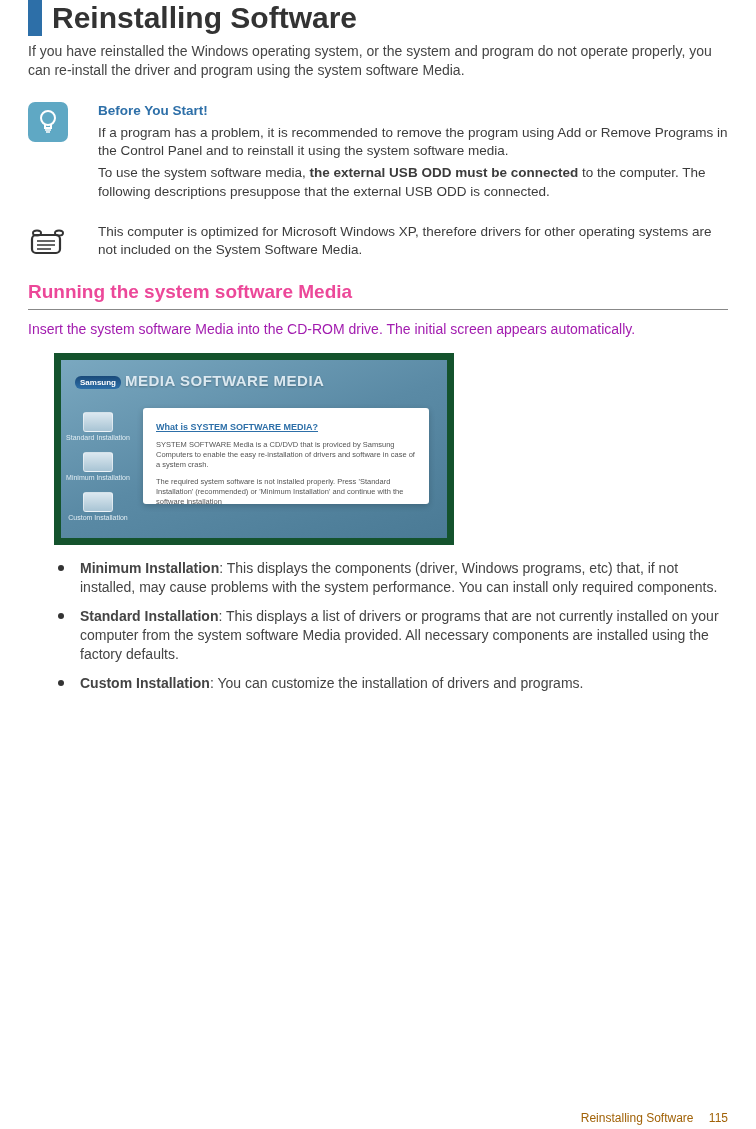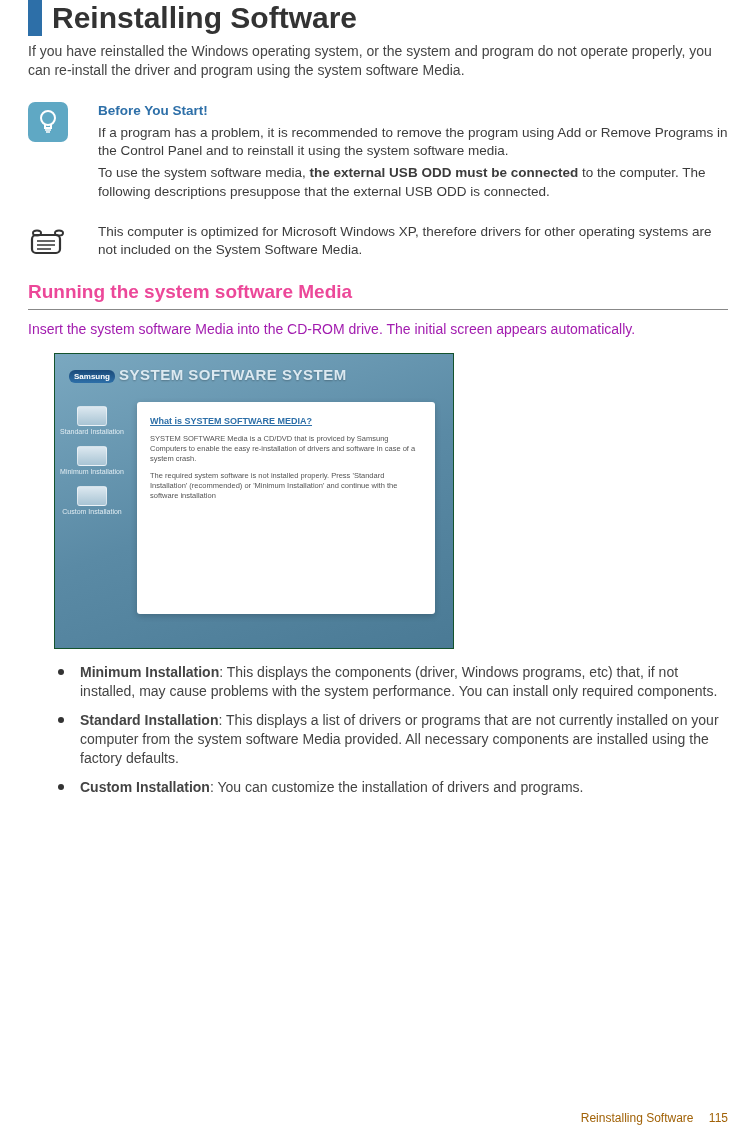--- a/index.html
+++ b/index.html
@@ -29,22 +29,22 @@
   }
   .info-body { flex: 1; font-size: 13.5px; line-height: 1.35; color: #3c3c3c; }
   .info-title { color: #2d6fa8; font-weight: bold; margin-bottom: 4px; font-size: 13.5px; }
   .info-body p { margin-bottom: 4px; }
   .bold { font-weight: bold; }
   h2 { font-size: 19px; font-weight: bold; color: #ec4899; margin-top: 18px; margin-bottom: 6px; }
   .hr { border: none; border-top: 1px solid #888; margin-bottom: 10px; }
   .section-lead { font-size: 14px; color: #a21caf; line-height: 1.35; margin-bottom: 14px; }
   .screenshot-wrap { margin-left: 26px; margin-bottom: 14px; }
   .screenshot {
-    width: 400px; height: 296px;
-    border: 1px solid #14532d; background: #fff;
+    width: 400px; height: 192px;
+    border: 7px solid #14532d; background: #fff;
     display: flex; flex-direction: column;
     position: relative;
     font-family: Arial, sans-serif;
   }
   .ss-body { flex: 1; display: flex; background: linear-gradient(160deg, #7aa8c0 0%, #5a8aa5 50%, #4a7a95 100%); position: relative; overflow: hidden; }
   .ss-header { position: absolute; top: 12px; left: 14px; display:flex; align-items:flex-end; gap:4px; }
   .ss-logo { color: #fff; font-size: 8px; font-weight: bold; background: linear-gradient(#1a4a7a,#2d6fa8); padding:2px 5px; border-radius:6px; }
   .ss-title { color: #e8f2f8; font-size: 15px; font-weight: bold; letter-spacing: 0.5px; text-shadow: 0 1px 2px rgba(0,0,0,0.3); opacity:0.9; }
   .ss-sidebar { width: 74px; padding-top: 52px; display: flex; flex-direction: column; gap: 10px; align-items: center; }
   .ss-opt { display: flex; flex-direction: column; align-items: center; gap: 2px; }
@@ -114,21 +114,21 @@
 <h2>Running the system software Media</h2>
 <hr class="hr">
 <p class="section-lead">Insert the system software Media into the CD-ROM drive. The initial screen appears automatically.</p>
 
 <div class="screenshot-wrap">
   <div class="screenshot">
     <div class="ss-close">×</div>
     <div class="ss-body">
       <div class="ss-header">
         <span class="ss-logo">Samsung</span>
-        <span class="ss-title">SYSTEM SOFTWARE SYSTEM</span>
+        <span class="ss-title">MEDIA SOFTWARE MEDIA</span>
       </div>
       <div class="ss-sidebar">
         <div class="ss-opt">
           <div class="ss-opt-icon"></div>
           <div class="ss-opt-label">Standard Installation</div>
         </div>
         <div class="ss-opt">
           <div class="ss-opt-icon"></div>
           <div class="ss-opt-label">Minimum Installation</div>
         </div>

